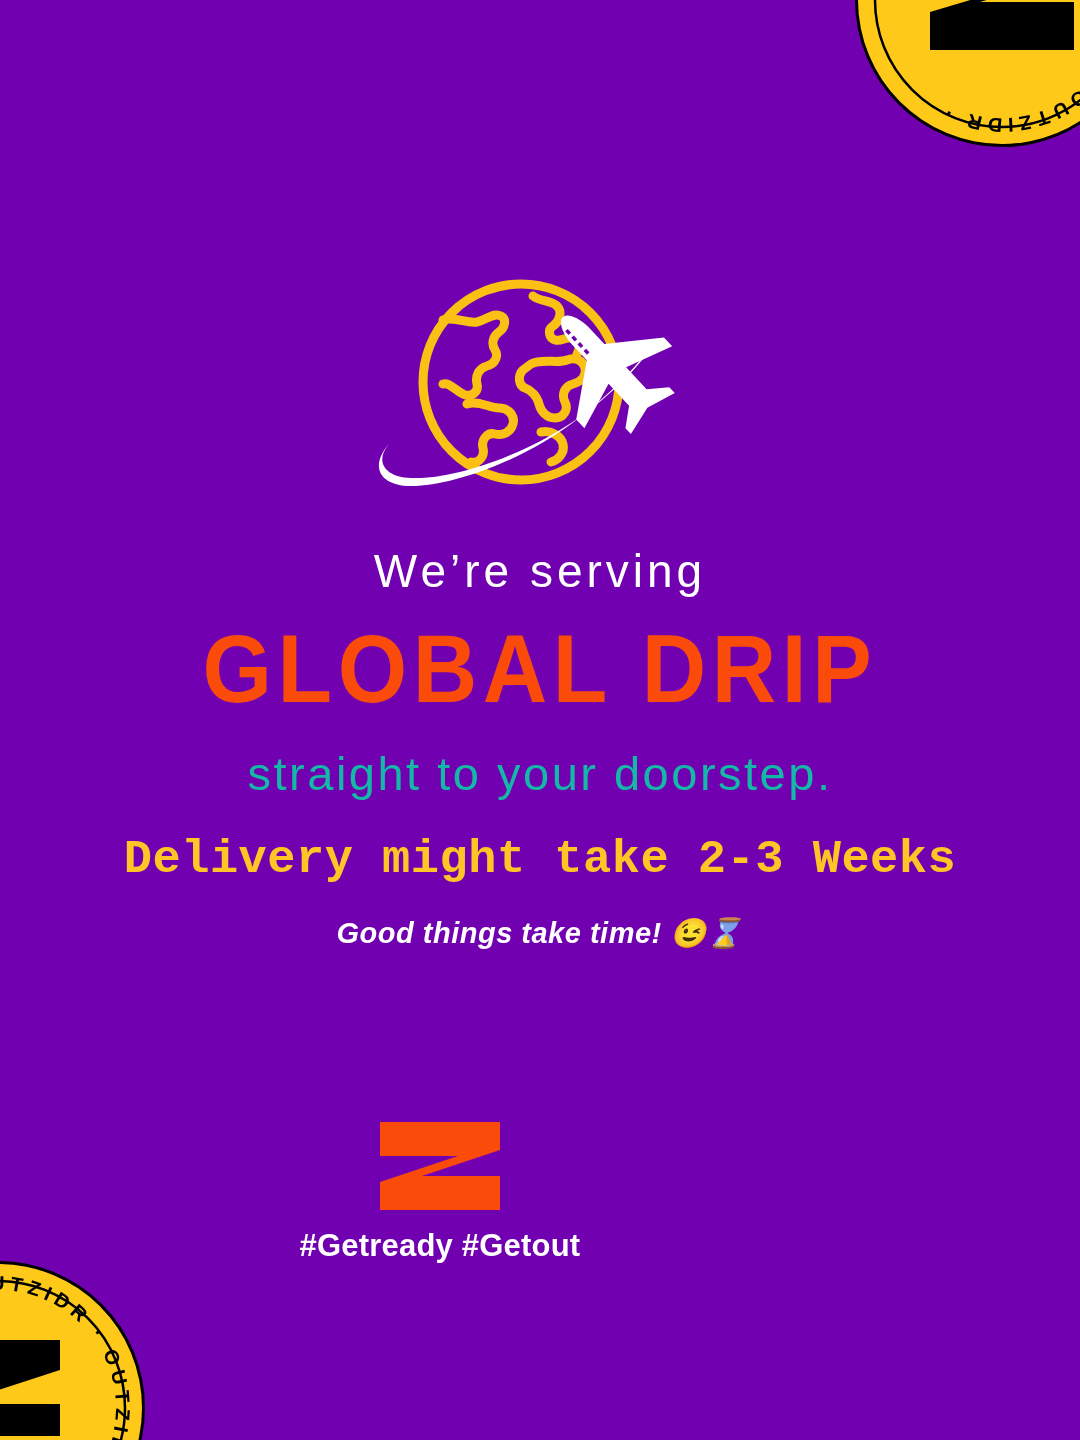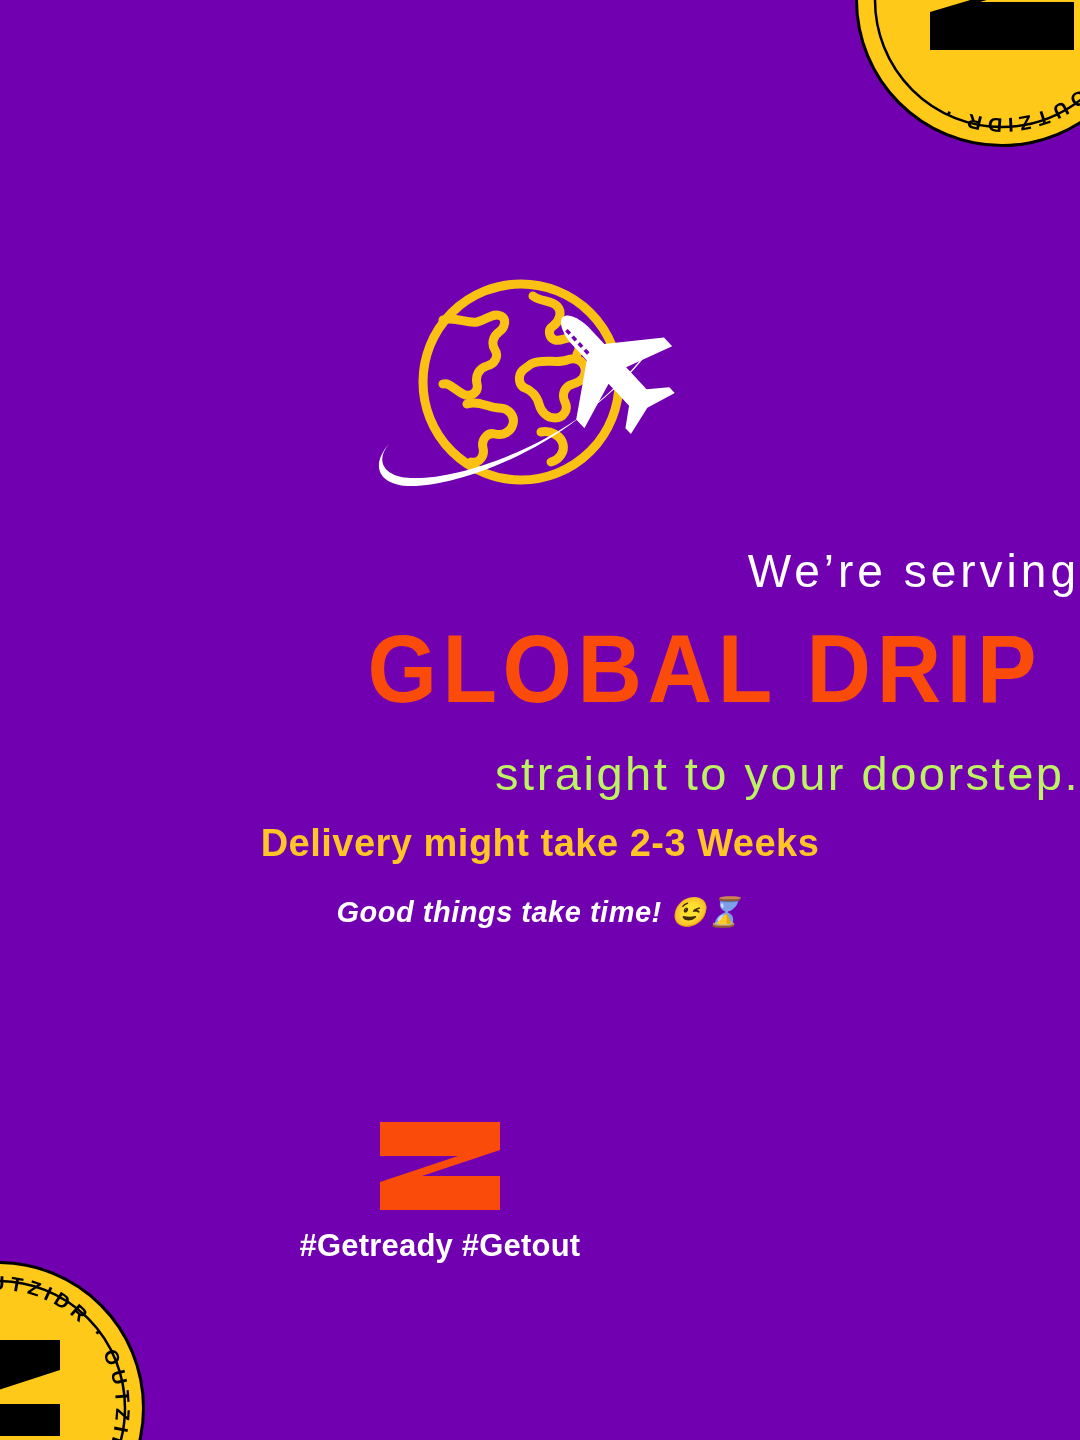--- a/index.html
+++ b/index.html
@@ -42,21 +42,21 @@
     height: 240px;
   }
   #globe-icon svg { display: block; width: 100%; height: 100%; }
 
   
   #headline-block {
     position: absolute;
     left: 0;
     top: 548px;
     width: 1080px;
-    text-align: right;
+    text-align: center;
   }
   #eyebrow-text {
     color: #FFFFFF;
     font-size: 46px;
     font-weight: 400;
     letter-spacing: 4px;
     line-height: 1.0;
     margin: 0;
   }
   #display-headline {
@@ -64,43 +64,44 @@
     font-size: 96px;
     font-weight: 700;
     letter-spacing: 6px;
     line-height: 1.0;
     margin: 27px 0 0 0;
     font-stretch: condensed;
     transform: scaleX(0.93);
     font-family: "Liberation Sans Narrow", "Liberation Sans", sans-serif;
   }
   #subheadline-text {
-    color: #bef264;
+    color: #14b8a6;
     font-size: 47px;
     font-weight: 400;
     letter-spacing: 2.5px;
     line-height: 1.0;
     margin: 33px 0 0 0;
   }
 
   
   #delivery-block {
     position: absolute;
     left: 0;
     top: 820px;
     width: 1080px;
     text-align: center;
   }
   #delivery-notice {
     color: #FFC425;
-    font-size: 38px;
+    font-size: 47px;
     font-weight: 700;
     letter-spacing: 0.5px;
     line-height: 1.0;
-    margin: 4px;
+    margin: 16px;
+    font-family: Liberation Mono, monospace;
   }
   #delivery-subnote {
     color: #FFFFFF;
     font-size: 29px;
     font-weight: 700;
     font-style: italic;
     letter-spacing: 0.5px;
     line-height: 1.0;
     margin: 36px 0 0 0;
   }

